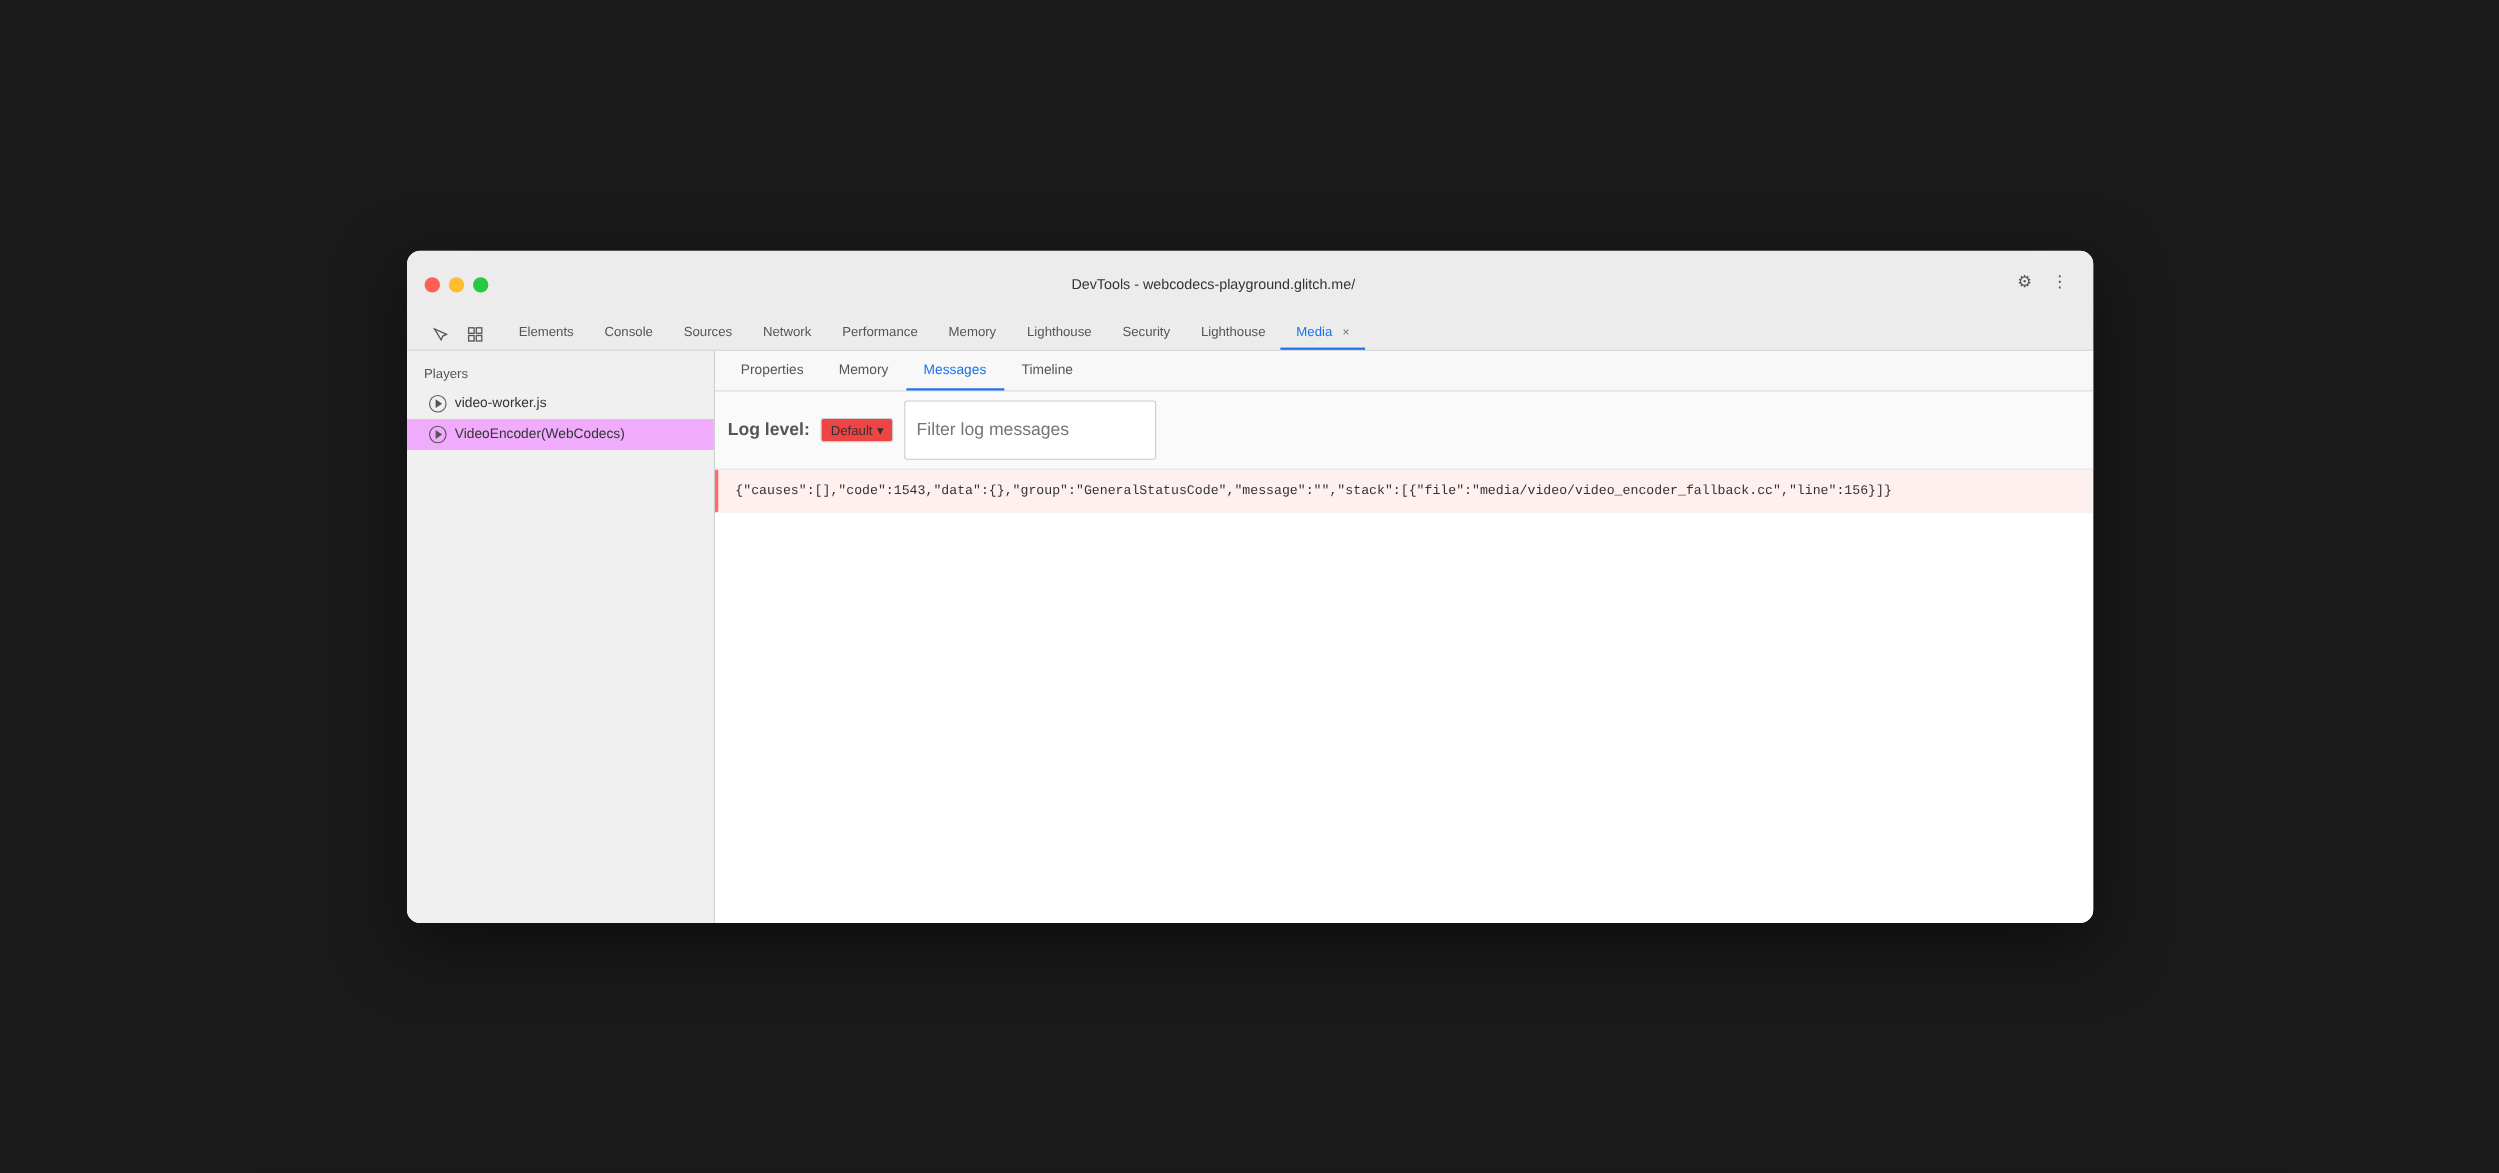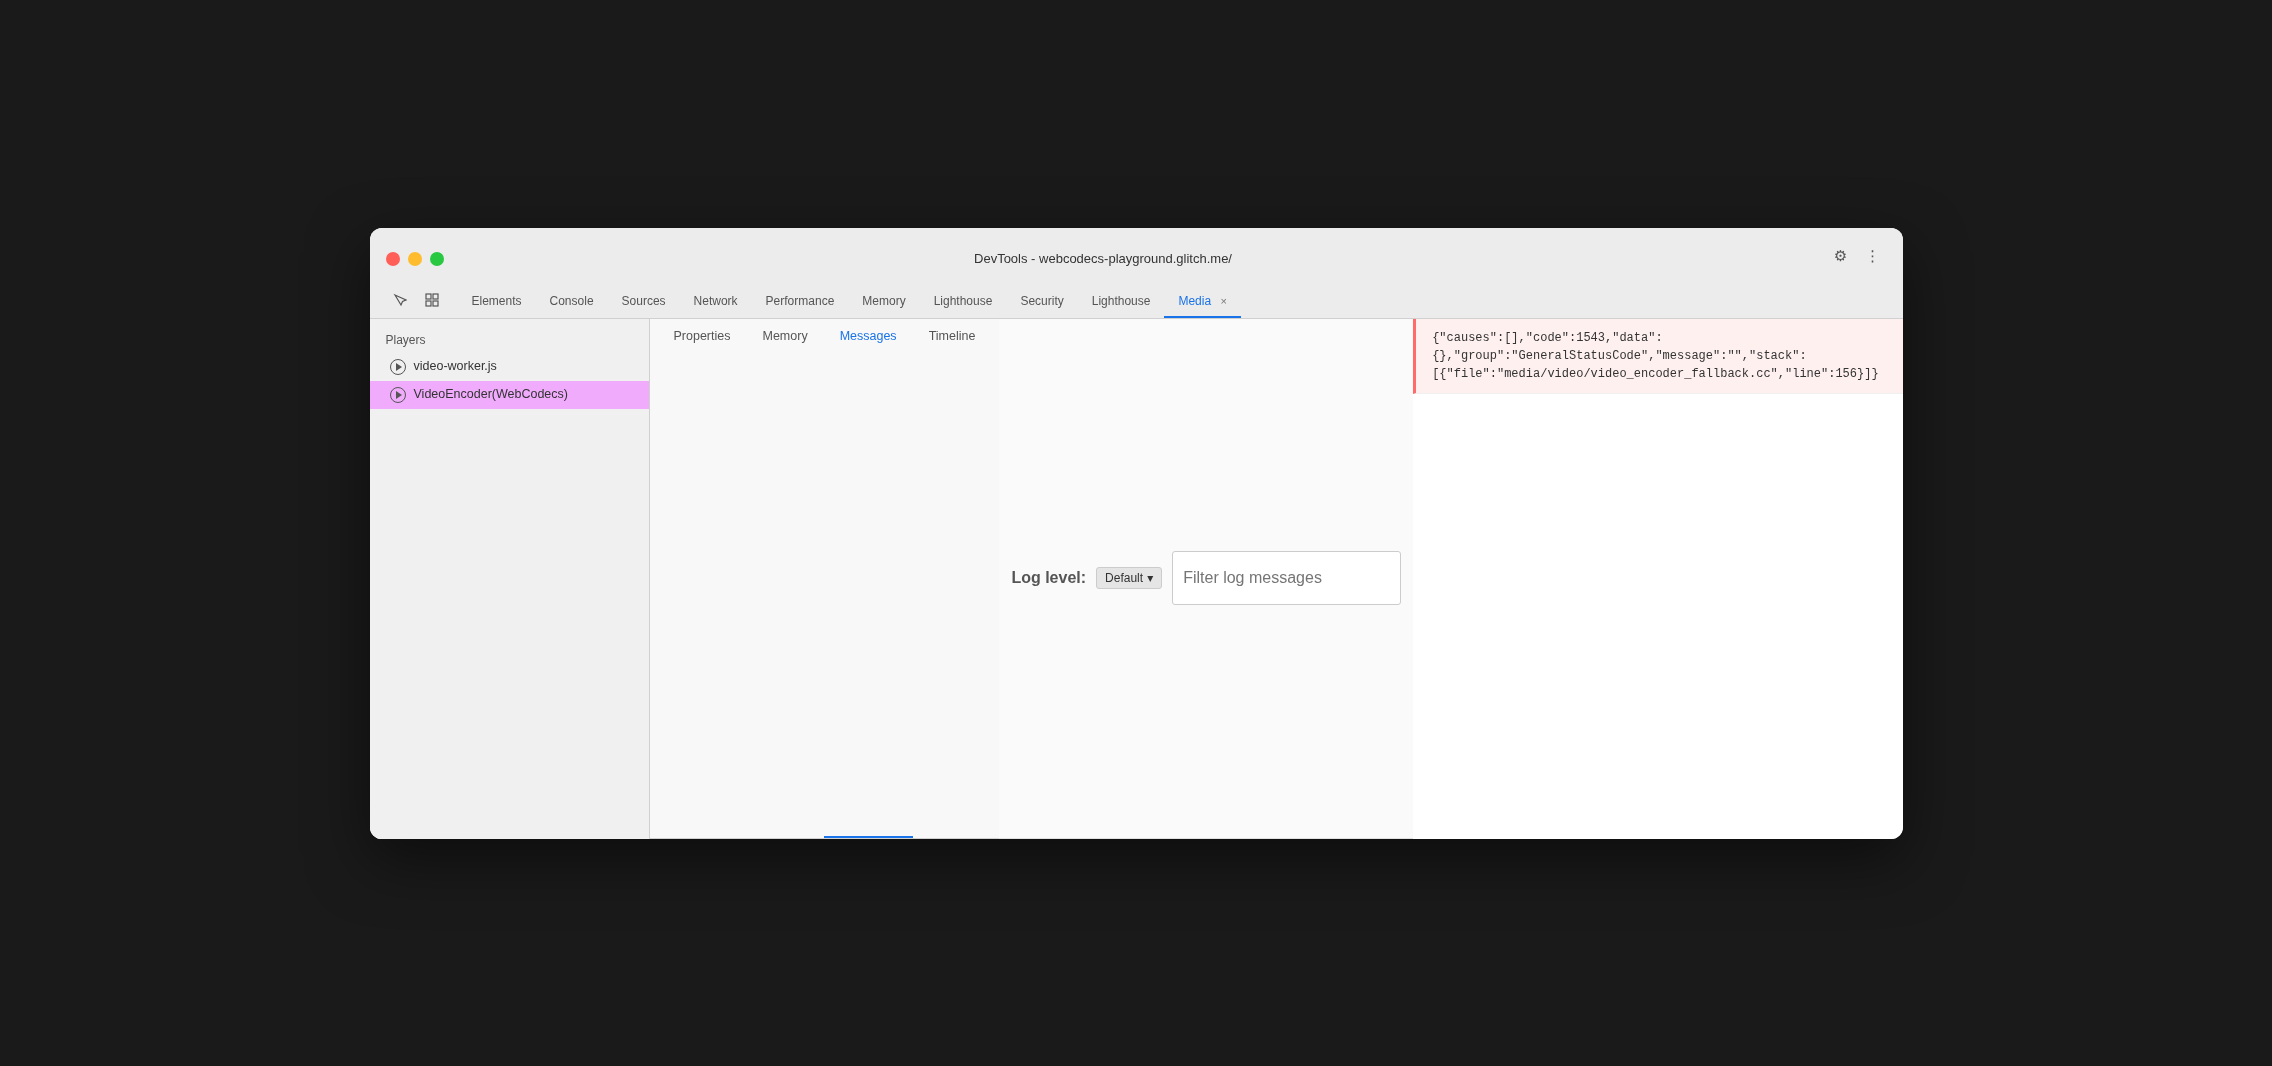--- a/index.html
+++ b/index.html
@@ -146,21 +146,21 @@
       width: 0;
       height: 0;
       border-top: 4px solid transparent;
       border-bottom: 4px solid transparent;
       border-left: 6px solid #555;
       margin-left: 2px;
     }
     .content-area {
       flex: 1;
       display: flex;
-      flex-direction: row;
+      flex-direction: column;
     }
     .content-tabs {
       display: flex;
       border-bottom: 1px solid #d0d0d0;
       background: #f8f8f8;
       padding: 0 8px;
     }
     .content-tab {
       padding: 10px 16px;
       font-size: 12.5px;
@@ -185,21 +185,21 @@
       color: #555;
       font-weight: bold;
     }
     .log-level-select {
       display: flex;
       align-items: center;
       gap: 4px;
       padding: 3px 8px;
       border: 1px solid #ccc;
       border-radius: 3px;
-      background: #e5e5e5;
+      background: #ef4444;
       font-size: 12px;
       color: #333;
       cursor: pointer;
     }
     .filter-input {
       padding: 17px 10px;
       border: 1px solid #ccc;
       border-radius: 3px;
       font-size: 16px;
       color: #999;
@@ -237,21 +237,21 @@
         <div class="traffic-light red"></div>
         <div class="traffic-light yellow"></div>
         <div class="traffic-light green"></div>
       </div>
       <div class="window-title">DevTools - webcodecs-playground.glitch.me/</div>
       <div class="settings-area">
         <div class="settings-btn">⚙</div>
         <div class="settings-btn">⋮</div>
       </div>
     </div>
-    <div style="display:flex; align-items:flex-start;">
+    <div style="display:flex; align-items:flex-end;">
       <div class="toolbar-icons">
         <div class="toolbar-icon">
           <svg width="14" height="14" viewBox="0 0 14 14" fill="none">
             <path d="M2 2L8 12L9.5 8.5L13 7L2 2Z" stroke="#555" stroke-width="1.2" fill="none"></path>
           </svg>
         </div>
         <div class="toolbar-icon">
           <svg width="14" height="14" viewBox="0 0 14 14" fill="none">
             <rect x="1" y="1" width="5" height="5" stroke="#555" stroke-width="1.2" fill="none"></rect>
             <rect x="8" y="1" width="5" height="5" stroke="#555" stroke-width="1.2" fill="none"></rect>

